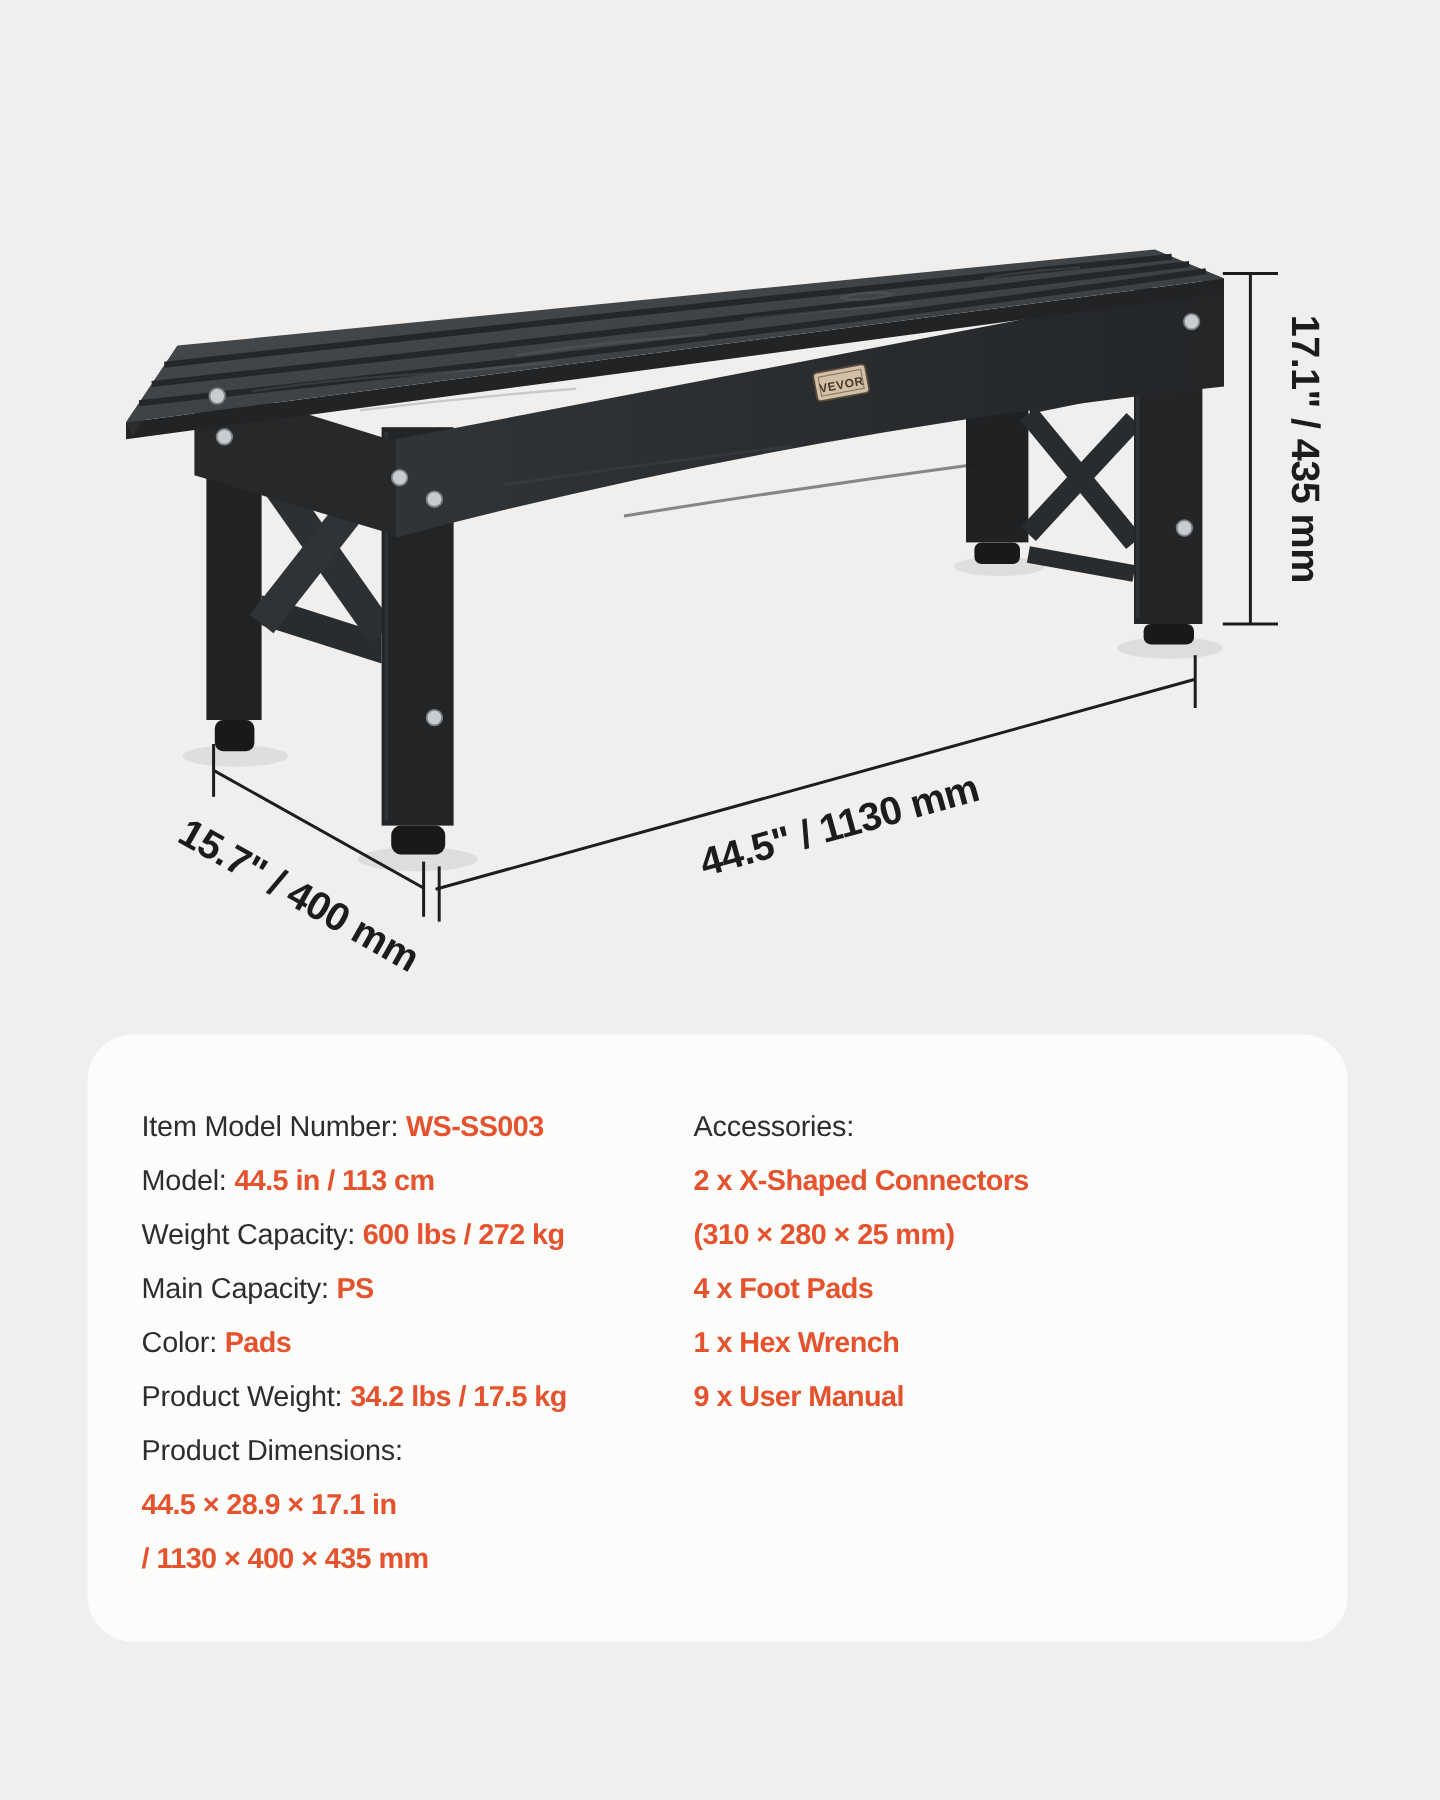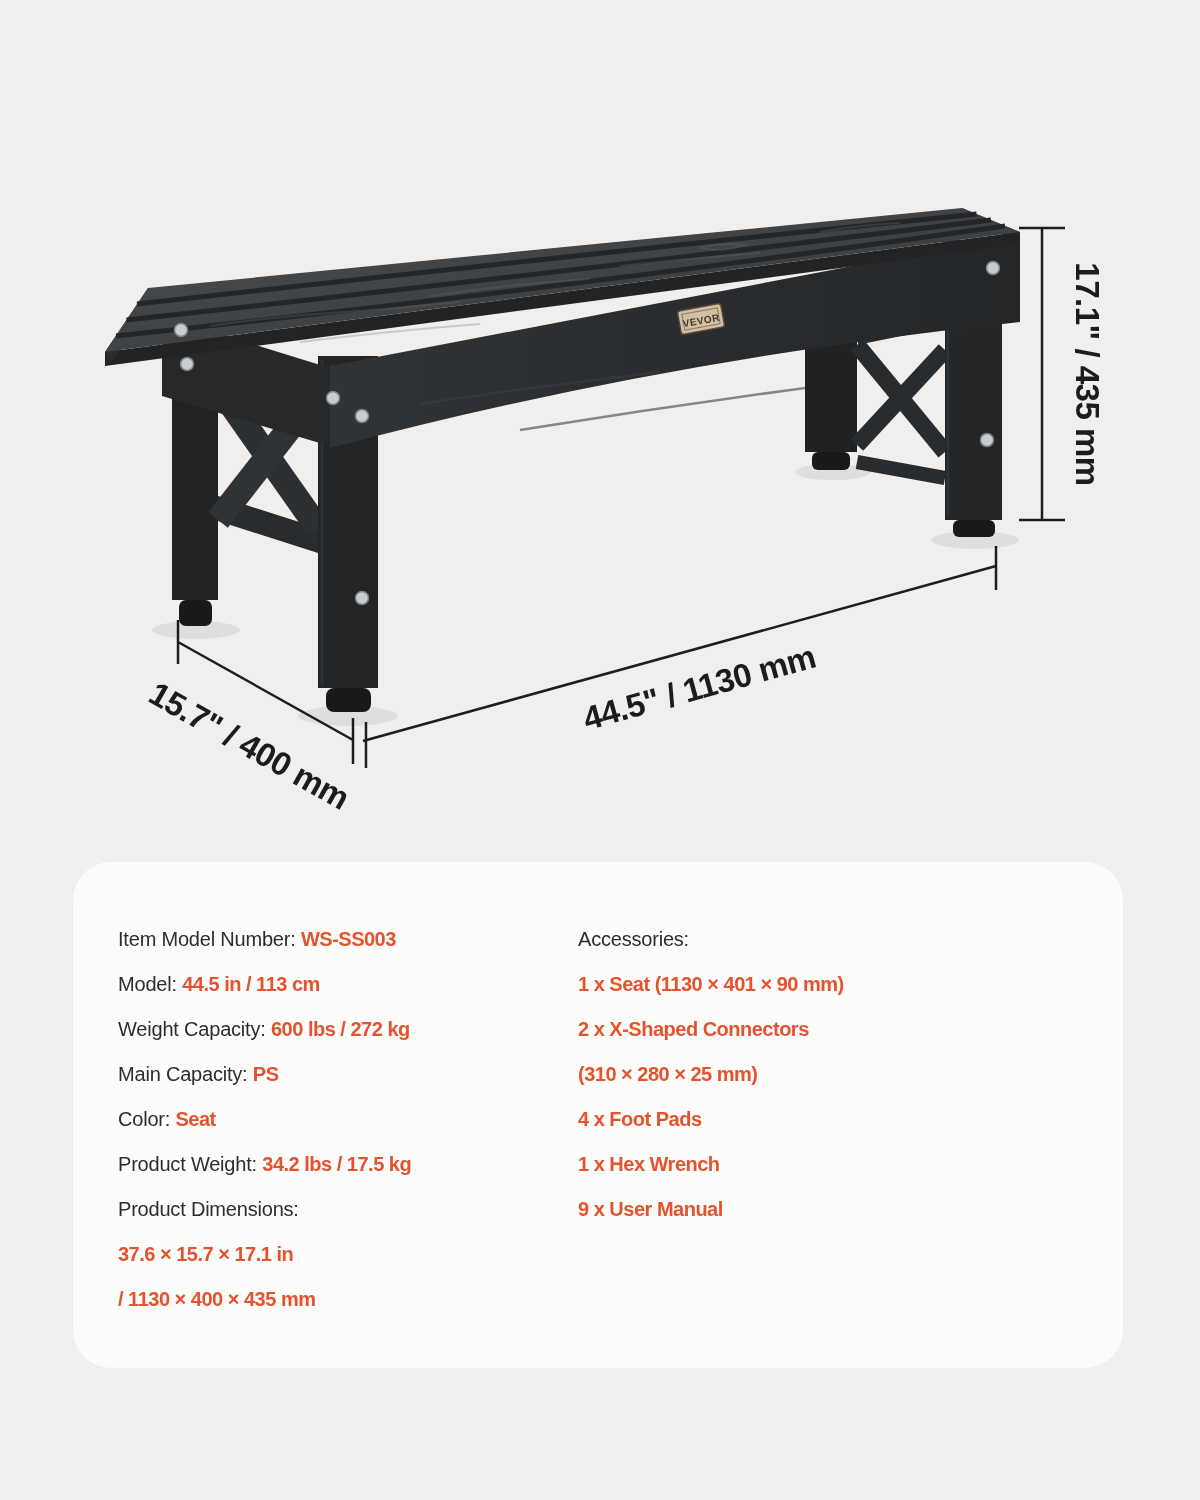--- a/index.html
+++ b/index.html
@@ -16,21 +16,21 @@
     font-weight:bold;font-size:33px;fill:#1c1c1c;letter-spacing:-0.5px;
   }
   .spec-panel{
     position:absolute;left:73px;top:862px;width:1050px;height:506px;
     background:#fcfcfb;border-radius:38px;
   }
   .spec-col{position:absolute;top:55px;}
   .spec-col.left{left:45px;width:440px;}
   .spec-col.right{left:505px;width:525px;}
   .spec-row{
-    display:block;height:45px;line-height:45px;font-size:20px;
+    display:block;height:45px;line-height:45px;font-size:24px;
     white-space:pre;letter-spacing:-0.2px;
   }
   .spec-row .lbl{color:#2d2d2d;font-weight:normal;white-space:pre;}
   .spec-row .val{color:var(--accent,#e5532e);font-weight:bold;letter-spacing:-0.5px;white-space:pre;}
 </style>
 </head>
 <body>
 
 <div class="stage" style="background: rgb(240, 239, 238);">
 
@@ -160,35 +160,34 @@
     <div class="spec-col left">
 
         <div class="spec-row"><span class="lbl">Item Model Number: </span><span class="val">WS-SS003</span></div>
 
         <div class="spec-row"><span class="lbl">Model: </span><span class="val">44.5 in / 113 cm</span></div>
 
         <div class="spec-row"><span class="lbl">Weight Capacity: </span><span class="val">600 lbs / 272 kg</span></div>
 
         <div class="spec-row"><span class="lbl">Main Capacity: </span><span class="val">PS</span></div>
 
-        <div class="spec-row"><span class="lbl">Color: </span><span class="val">Seat</span></div>
+        <div class="spec-row"><span class="lbl">Color: </span><span class="val">Pads</span></div>
 
         <div class="spec-row"><span class="lbl">Product Weight: </span><span class="val">34.2 lbs / 17.5 kg</span></div>
 
         <div class="spec-row"><span class="lbl">Product Dimensions:</span><span class="val"></span></div>
 
-        <div class="spec-row"><span class="lbl"></span><span class="val">37.6 × 15.7 × 17.1 in</span></div>
+        <div class="spec-row"><span class="lbl"></span><span class="val">44.5 × 28.9 × 17.1 in</span></div>
 
         <div class="spec-row"><span class="lbl"></span><span class="val">/ 1130 × 400 × 435 mm</span></div>
       </div>
     <div class="spec-col right">
 
         <div class="spec-row"><span class="lbl">Accessories:</span><span class="val"></span></div>
 
-        <div class="spec-row"><span class="lbl"></span><span class="val">1 x Seat (1130 × 401 × 90 mm)</span></div>
 
 
         <div class="spec-row"><span class="lbl"></span><span class="val">2 x X-Shaped Connectors</span></div>
 
         <div class="spec-row"><span class="lbl"></span><span class="val">(310 × 280 × 25 mm)</span></div>
 
 
         <div class="spec-row"><span class="lbl"></span><span class="val">4 x Foot Pads</span></div>
 
         <div class="spec-row"><span class="lbl"></span><span class="val">1 x Hex Wrench</span></div>

